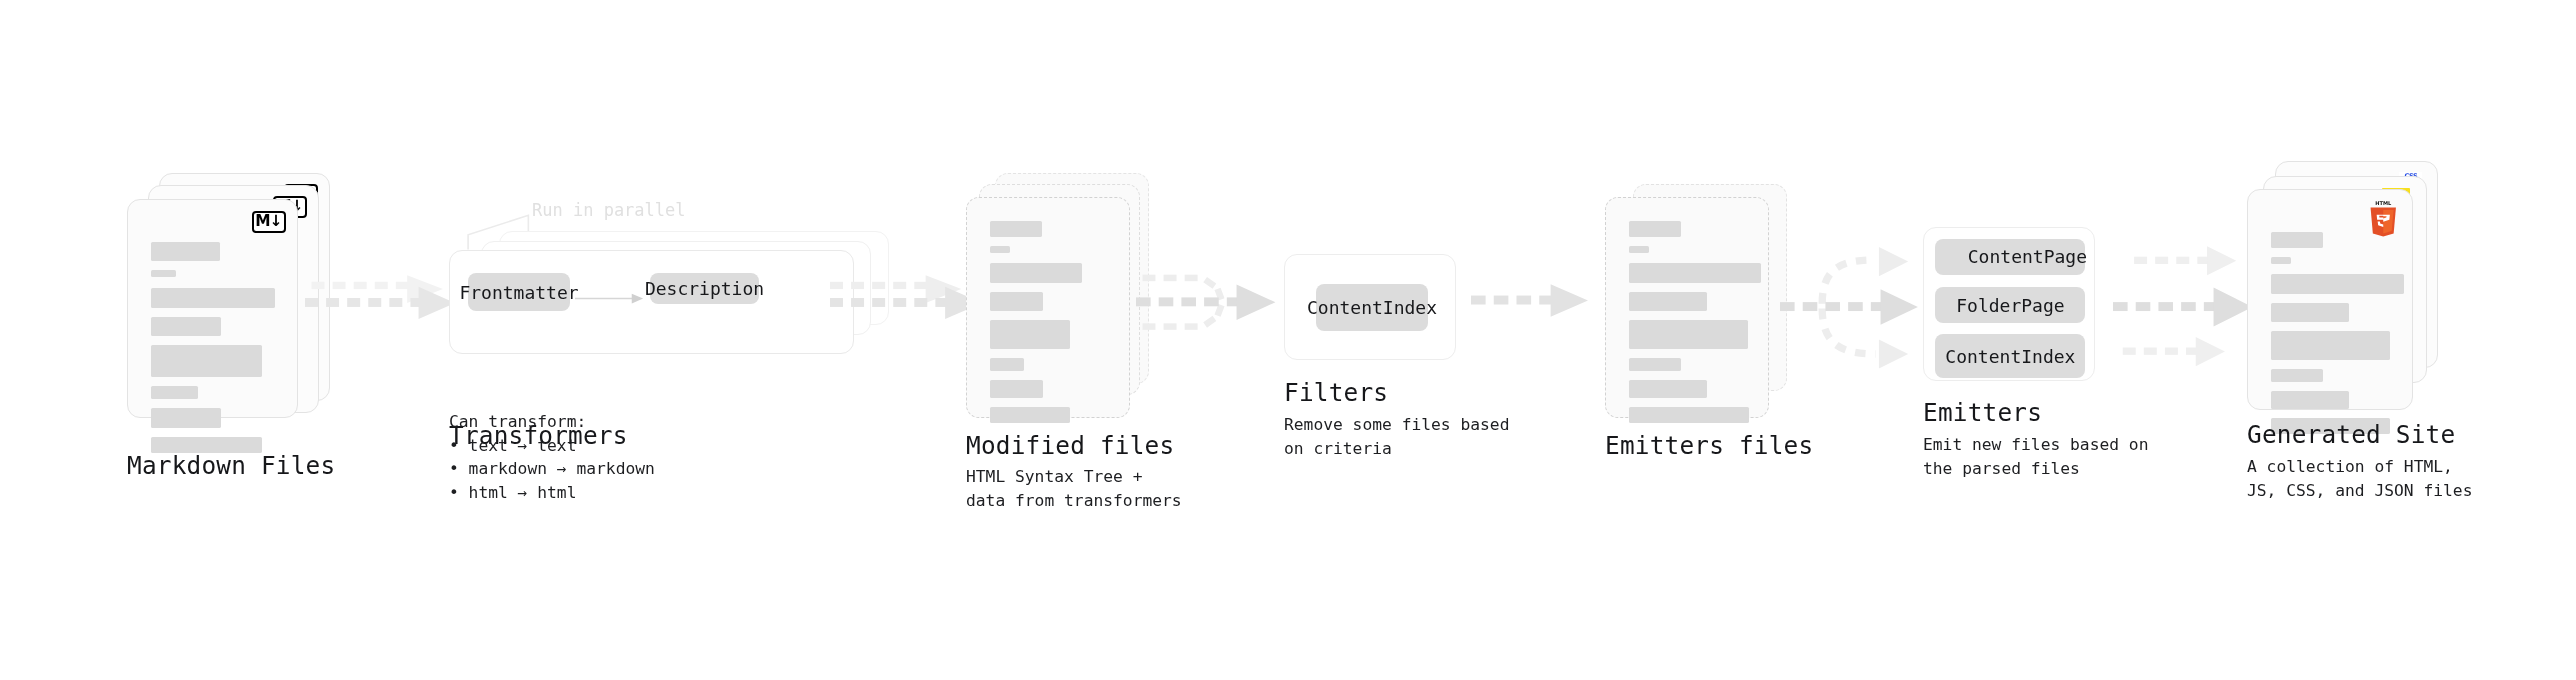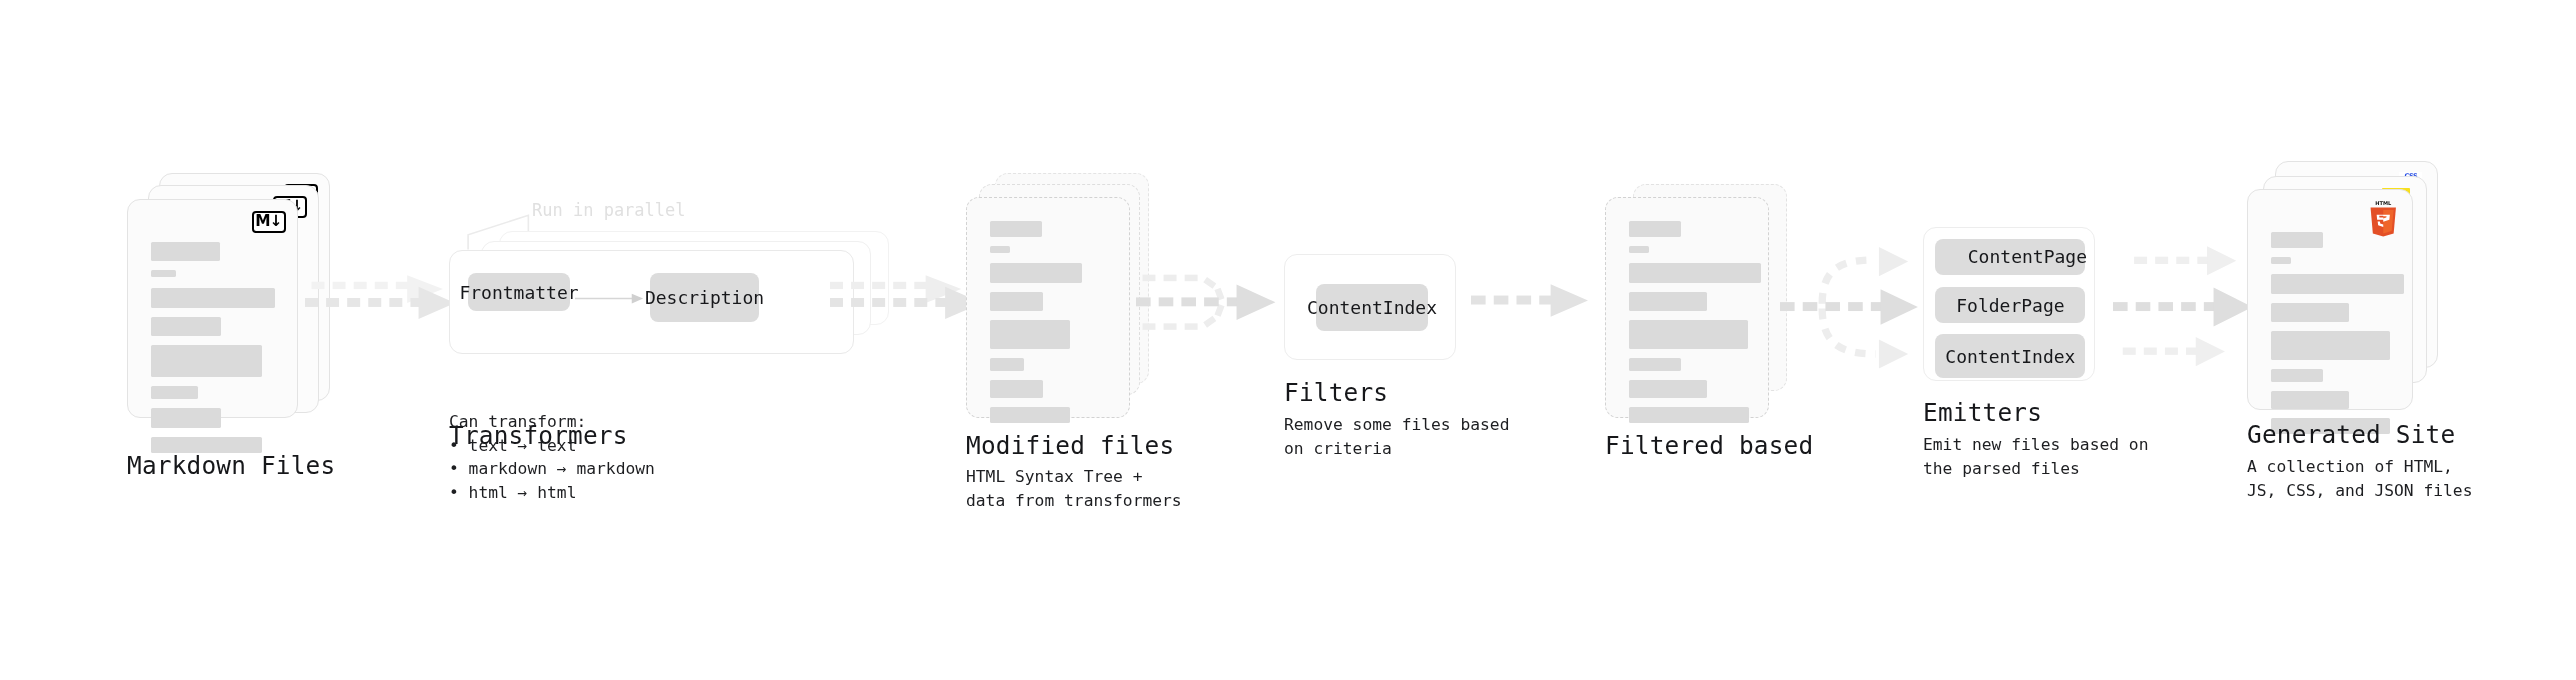--- a/index.html
+++ b/index.html
@@ -187,21 +187,21 @@
       <g stroke="#eaeaea" stroke-width="2" fill="none">
         <line x1="0" y1="6" x2="44" y2="6"></line>
           <polygon points="42,1 54,6 42,11" fill="#eaeaea" stroke="none"></polygon>
         <line x1="0" y1="26" x2="44" y2="26"></line>
           <polygon points="42,21 54,26 42,31" fill="#eaeaea" stroke="none"></polygon>
       </g>
     </svg>
 
     <div class="frame" style="left:449px; top:250px; width:405px; height:104px; border-color:#e9e9e9;">
       <div class="chip" style="left:18px; top:22px; width:102px; height:38px;">Frontmatter</div>
-      <div class="chip" style="left:200px; top:22px; width:109px; height:49px;">Description</div>
+      <div class="chip" style="left:200px; top:22px; width:109px; height:31px;">Description</div>
       <svg class="inner-arrow" style="left:125px; top:41px;" width="73" height="16.3" viewBox="0 0 90 20">
         <line x1="0" y1="8" x2="72" y2="8" stroke="#d6d6d6" stroke-width="2"></line>
         <polygon points="70,2 84,8 70,14" fill="#d0d0d0"></polygon>
       </svg>
     </div>
 
     <div class="cap-title" style="left:449px; top:375px;margin-top:46px;">Transformers</div>
     <div class="cap-sub" style="left:449px; top:410px;">Can transform:
  • text → text
  • markdown → markdown
@@ -297,21 +297,21 @@
         <div class="line" style="width:52px;height:16.3px;"></div>
         <div class="line" style="width:20.3px;height:6.5px;margin-bottom:10.6px;"></div>
         <div class="line" style="width:132px;height:19.5px;"></div>
         <div class="line" style="width:78px;height:19.5px;"></div>
         <div class="line" style="width:119px;height:29px;"></div>
         <div class="line" style="width:52px;height:12.2px;"></div>
         <div class="line" style="width:78px;height:18px;"></div>
         <div class="line" style="width:120px;height:16.3px;"></div>
       </div>
     </div>
-    <div class="cap-title" style="left:1605px; top:431px;">Filtered based</div>
+    <div class="cap-title" style="left:1605px; top:431px;">Emitters files</div>
   </div>
 
   <svg style="position:absolute;left:1780px;top:242px;" width="146" height="134" viewBox="0 0 180 165">
     <g fill="#ededed">
       <path d="M 52 76 C 52 30 78 22 118 22" fill="none" stroke="#ededed" stroke-width="9" stroke-dasharray="13 12"></path>
       <polygon points="122,6 158,24 122,42"></polygon>
       <path d="M 52 82 C 52 128 78 138 118 138" fill="none" stroke="#ededed" stroke-width="9" stroke-dasharray="13 12"></path>
       <polygon points="122,120 158,138 122,156"></polygon>
     </g>
     <g fill="#dedede">

